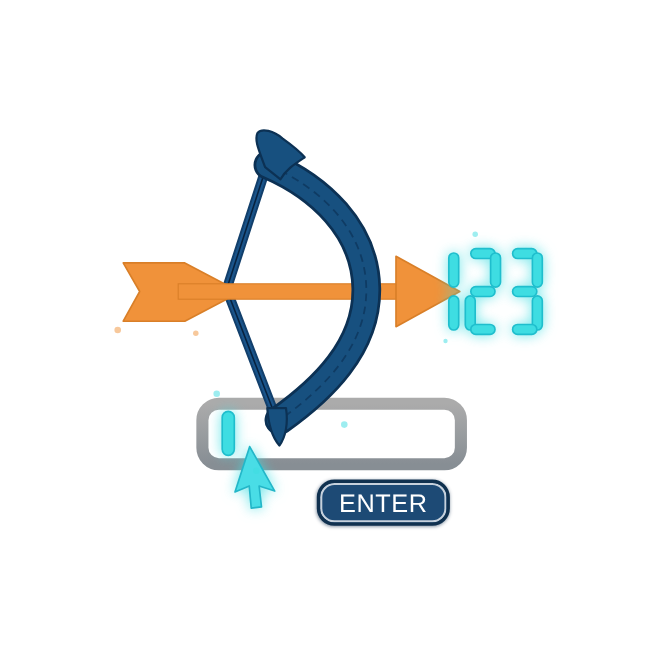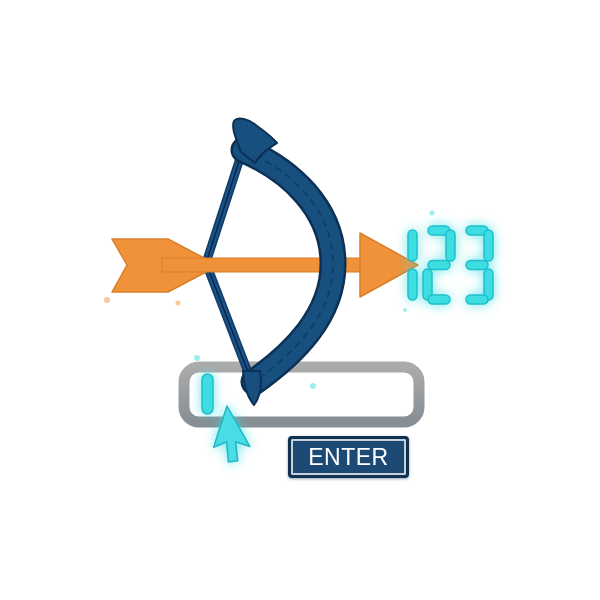--- a/index.html
+++ b/index.html
@@ -12,21 +12,21 @@
   }
   svg{position:absolute;left:0;top:0;}
   .glow-cyan{filter:drop-shadow(0 0 6px rgba(62,221,226,0.75));}
   .enter-btn{
     position:absolute;
     left:288px;top:436px;
     width:121px;height:42px;
     box-sizing:border-box;
     background:#1d4a75;
     border:3px solid #10314f;
-    border-radius:4px;
+    border-radius:16px;
     box-shadow: inset 0 0 0 2px rgba(228,233,238,0.85), 0 1px 3px rgba(10,40,70,0.45);
     display:flex;align-items:center;justify-content:center;
     color:#ffffff;
     font-size:23px;
     letter-spacing:0.5px;
     cursor:default;
     user-select:none;
   }
 </style>
 </head>

